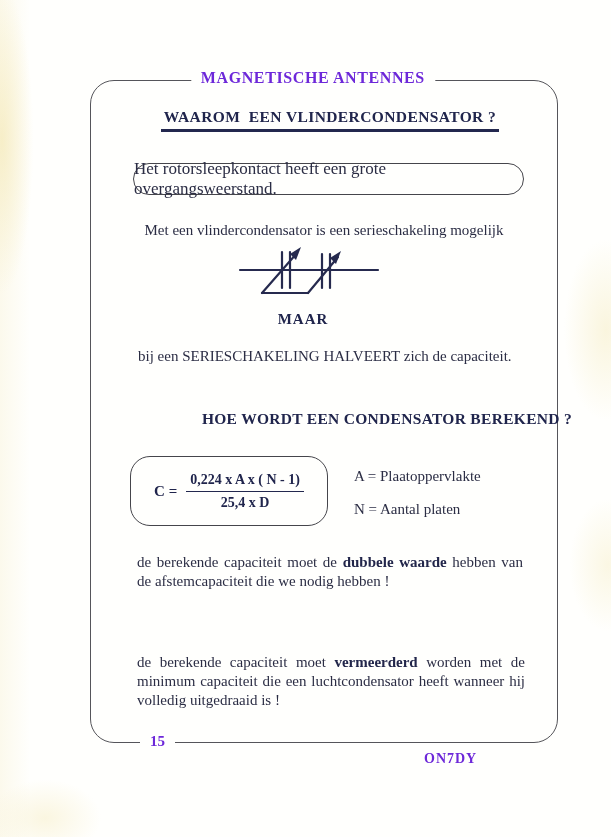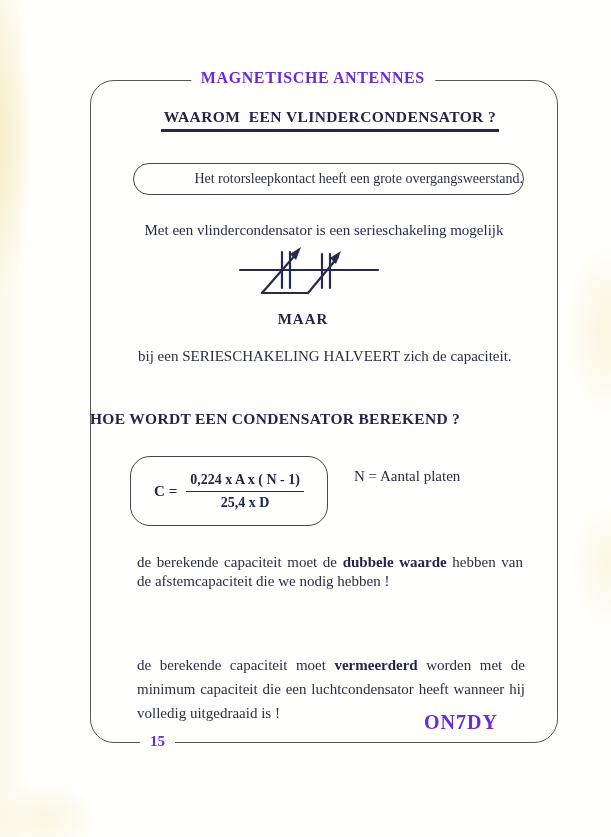--- a/index.html
+++ b/index.html
@@ -21,58 +21,58 @@
     left:90px;top:80px;width:466px;height:661px;
     border:1.6px solid #55555a;border-radius:24px;
   }
   
   .on-line{
     background:#fffffd;padding:0 10px;white-space:nowrap;
     font-weight:bold;color:#6d28d9;z-index:3;
   }
   .doc-title{top:69px;left:50%;transform:translateX(-47%);font-size:16px;letter-spacing:.6px;}
   .page-number{top:733px;left:140px;font-size:15px;}
-  .callsign{top:711px;left:414px;font-size:20px;letter-spacing:1px;}
+  .callsign{top:751px;left:414px;font-size:14px;letter-spacing:1px;}
 
   .h-underlined{
     top:108px;left:90px;width:480px;text-align:center;z-index:2;
   }
   .h-underlined span{
     display:inline-block;font-weight:bold;font-size:15.5px;letter-spacing:.4px;
     color:#20254c;white-space:pre-wrap;
     border-bottom:3px solid #23284e;padding:0 3px 3px 3px;
   }
   .pill-box{
     left:133px;top:163px;width:389px;height:30px;
     border:1.4px solid #45454b;border-radius:16px;
     display:flex;align-items:center;justify-content:flex-end;
-    font-size:14px;z-index:2;
+    font-size:17px;z-index:2;
   }
   .center-line{left:0;width:648px;text-align:center;font-size:15px;}
   .met-line{top:222px;}
   .maar-line{left:0;width:606px;top:311px;text-align:center;font-weight:bold;
              font-size:15px;letter-spacing:1px;color:#20254c;}
   .bij-line{left:138px;top:348px;font-size:15px;}
-  .h-calc{top:410px;left:90px;width:482px;text-align:left;font-weight:bold;
+  .h-calc{top:410px;left:90px;width:482px;text-align:right;font-weight:bold;
           font-size:15.5px;letter-spacing:.3px;color:#20254c;}
   .formula-box{
     left:130px;top:456px;width:196px;height:68px;
     border:1.5px solid #45454b;border-radius:20px;
     display:flex;align-items:center;justify-content:center;gap:9px;
     font-weight:bold;color:#20254c;z-index:2;
   }
   .formula-lhs{font-size:15px;}
   .fraction{display:inline-block;text-align:center;font-size:14px;}
   .fraction .num{display:block;border-bottom:1.7px solid #23284e;padding:0 4px 3px 4px;}
   .fraction .den{display:block;padding-top:3px;}
   .legend{left:354px;top:468px;font-size:15px;}
   .legend div{margin-bottom:17px;line-height:16px;}
   .para{left:137px;font-size:15px;line-height:18.8px;text-align:justify;}
   .para-double{top:553px;width:386px;}
-  .para-min{top:653px;width:388px;line-height:24px;}
+  .para-min{top:653px;width:388px;line-height:19px;}
   .para b{font-weight:bold;color:#22264a;}
   .schematic{left:238px;top:243px;z-index:2;}
 </style>
 </head>
 <body>
 
 <div class="screen">
 
   <div class="abs page-border"></div>
 
@@ -115,20 +115,21 @@
 
   <div class="abs formula-box">
     <span class="formula-lhs">C =</span>
     <span class="fraction">
       <span class="num">0,224 x A x ( N - 1)</span>
       <span class="den">25,4 x D</span>
     </span>
   </div>
 
   <div class="abs legend">
+    <div>A = Plaatoppervlakte</div>
     <div>N = Aantal platen</div>
   </div>
 
   <div class="abs para para-double">
     <span>de berekende capaciteit moet de </span><b>dubbele waarde</b><span> hebben van de afstemcapaciteit die we nodig hebben !</span>
   </div>
 
   <div class="abs para para-min">
     <span>de berekende capaciteit moet </span><b>vermeerderd</b><span> worden met de minimum capaciteit die een luchtcondensator heeft wanneer hij volledig uitgedraaid is !</span>
   </div>

